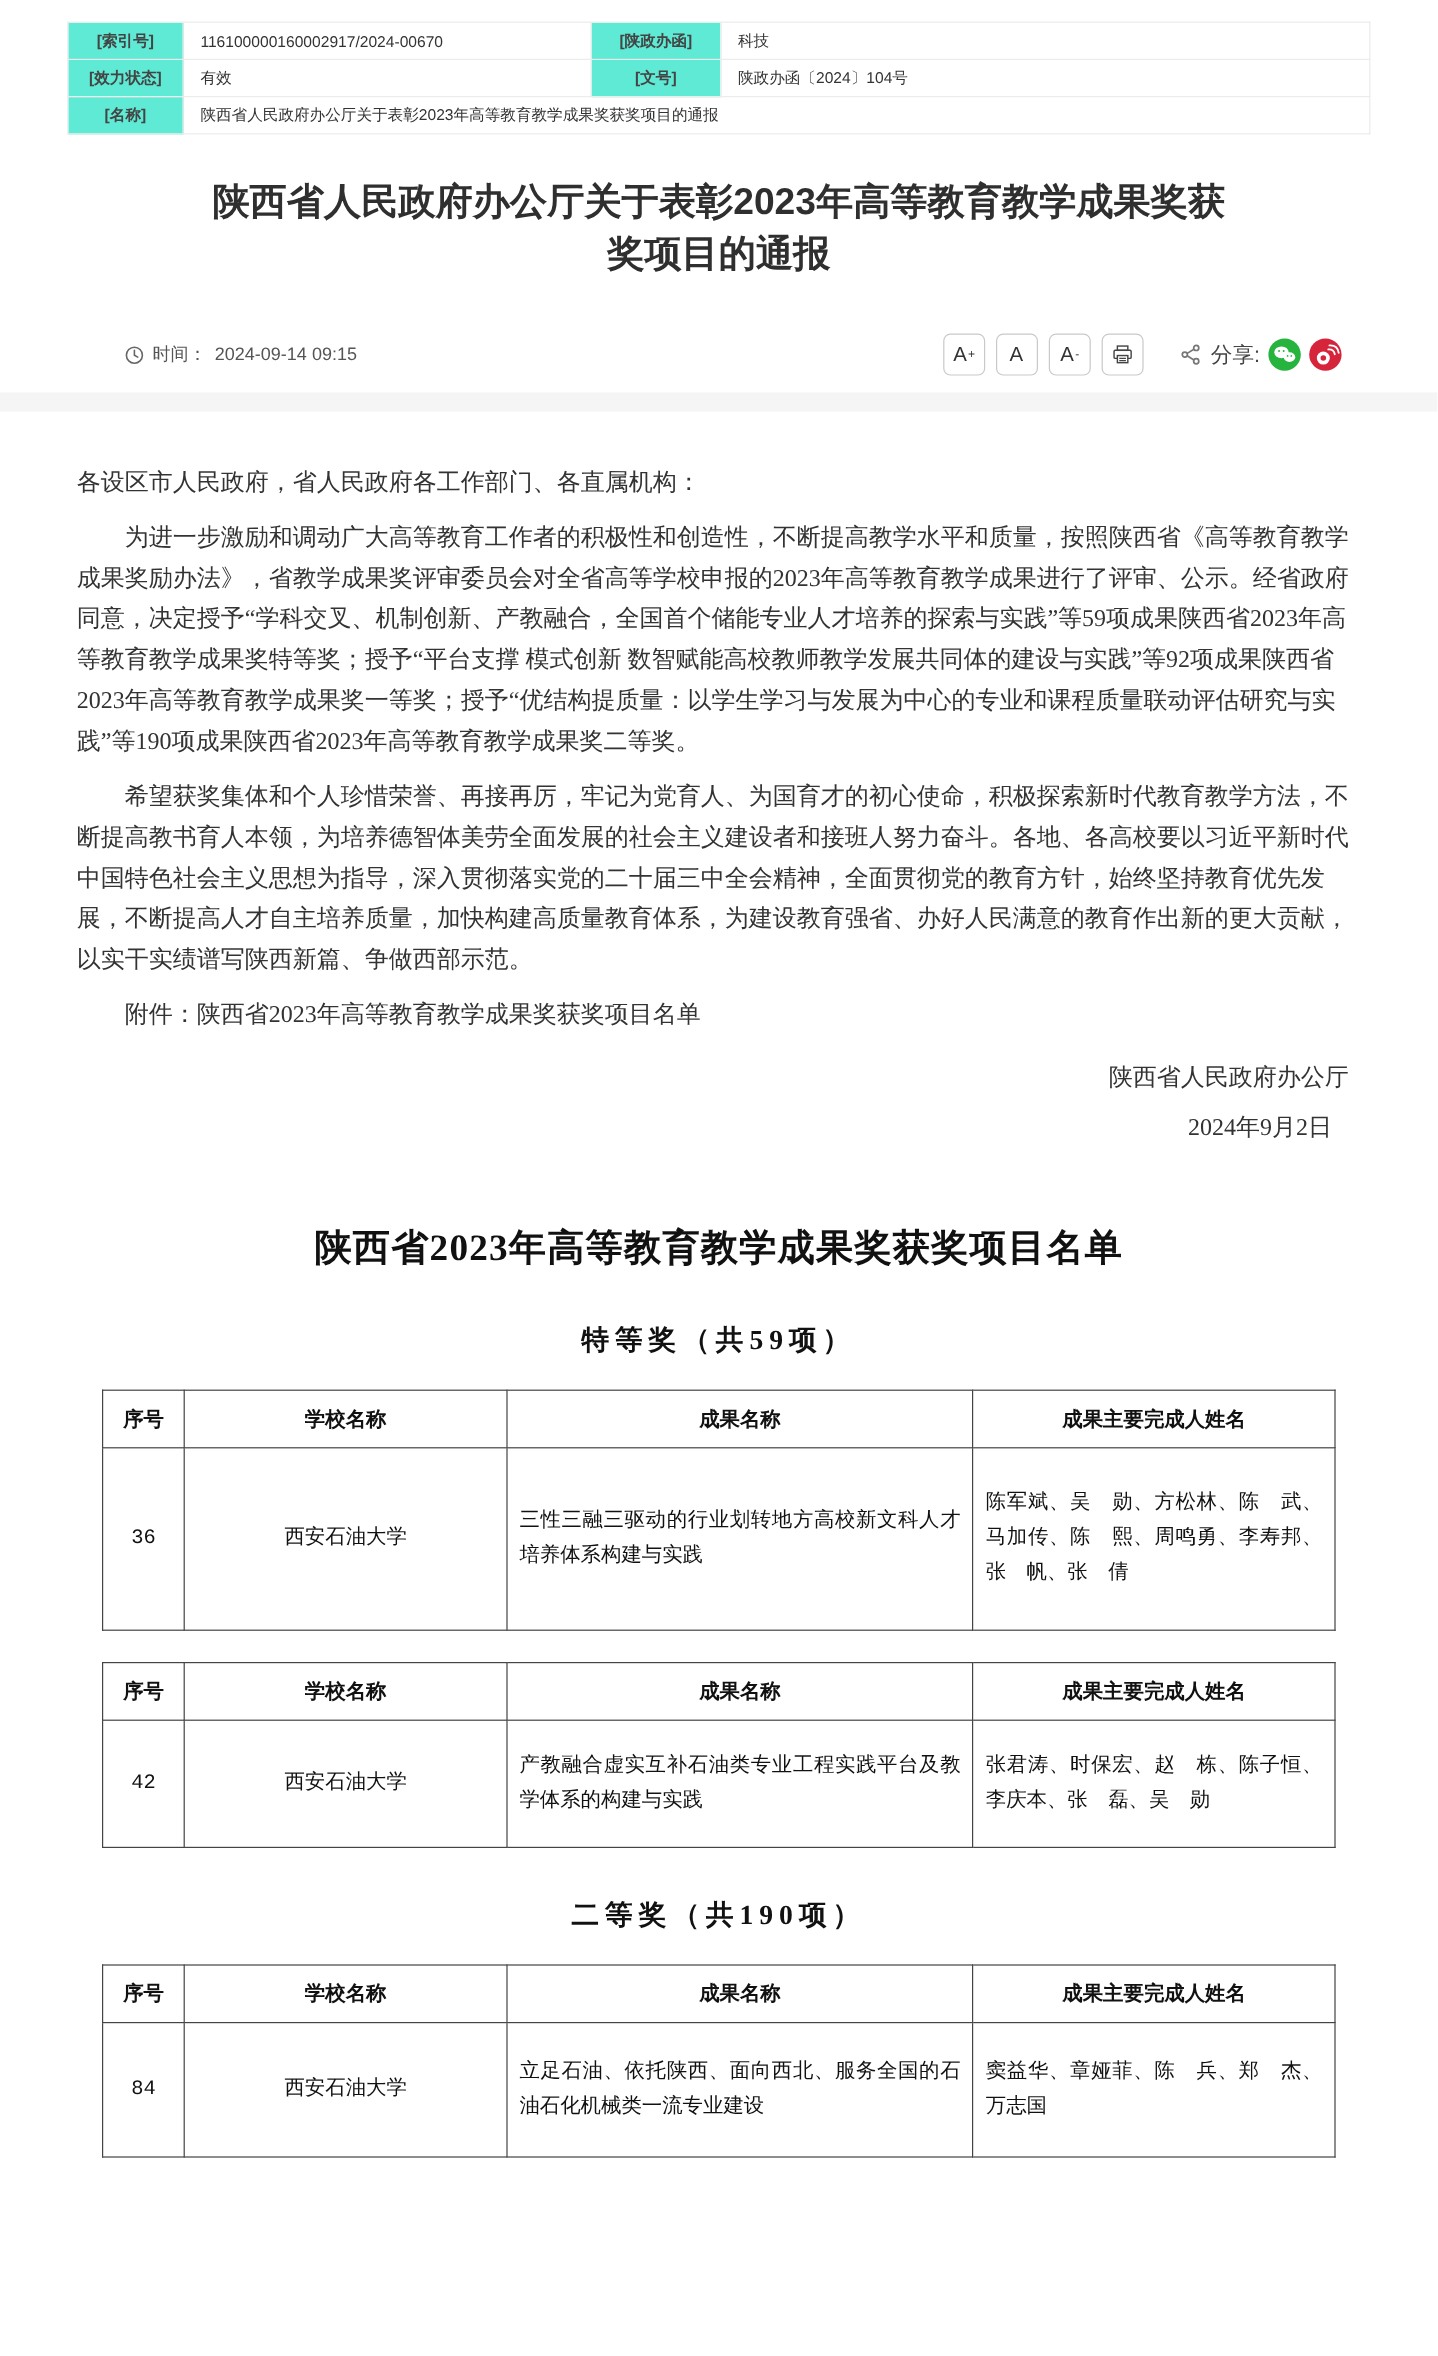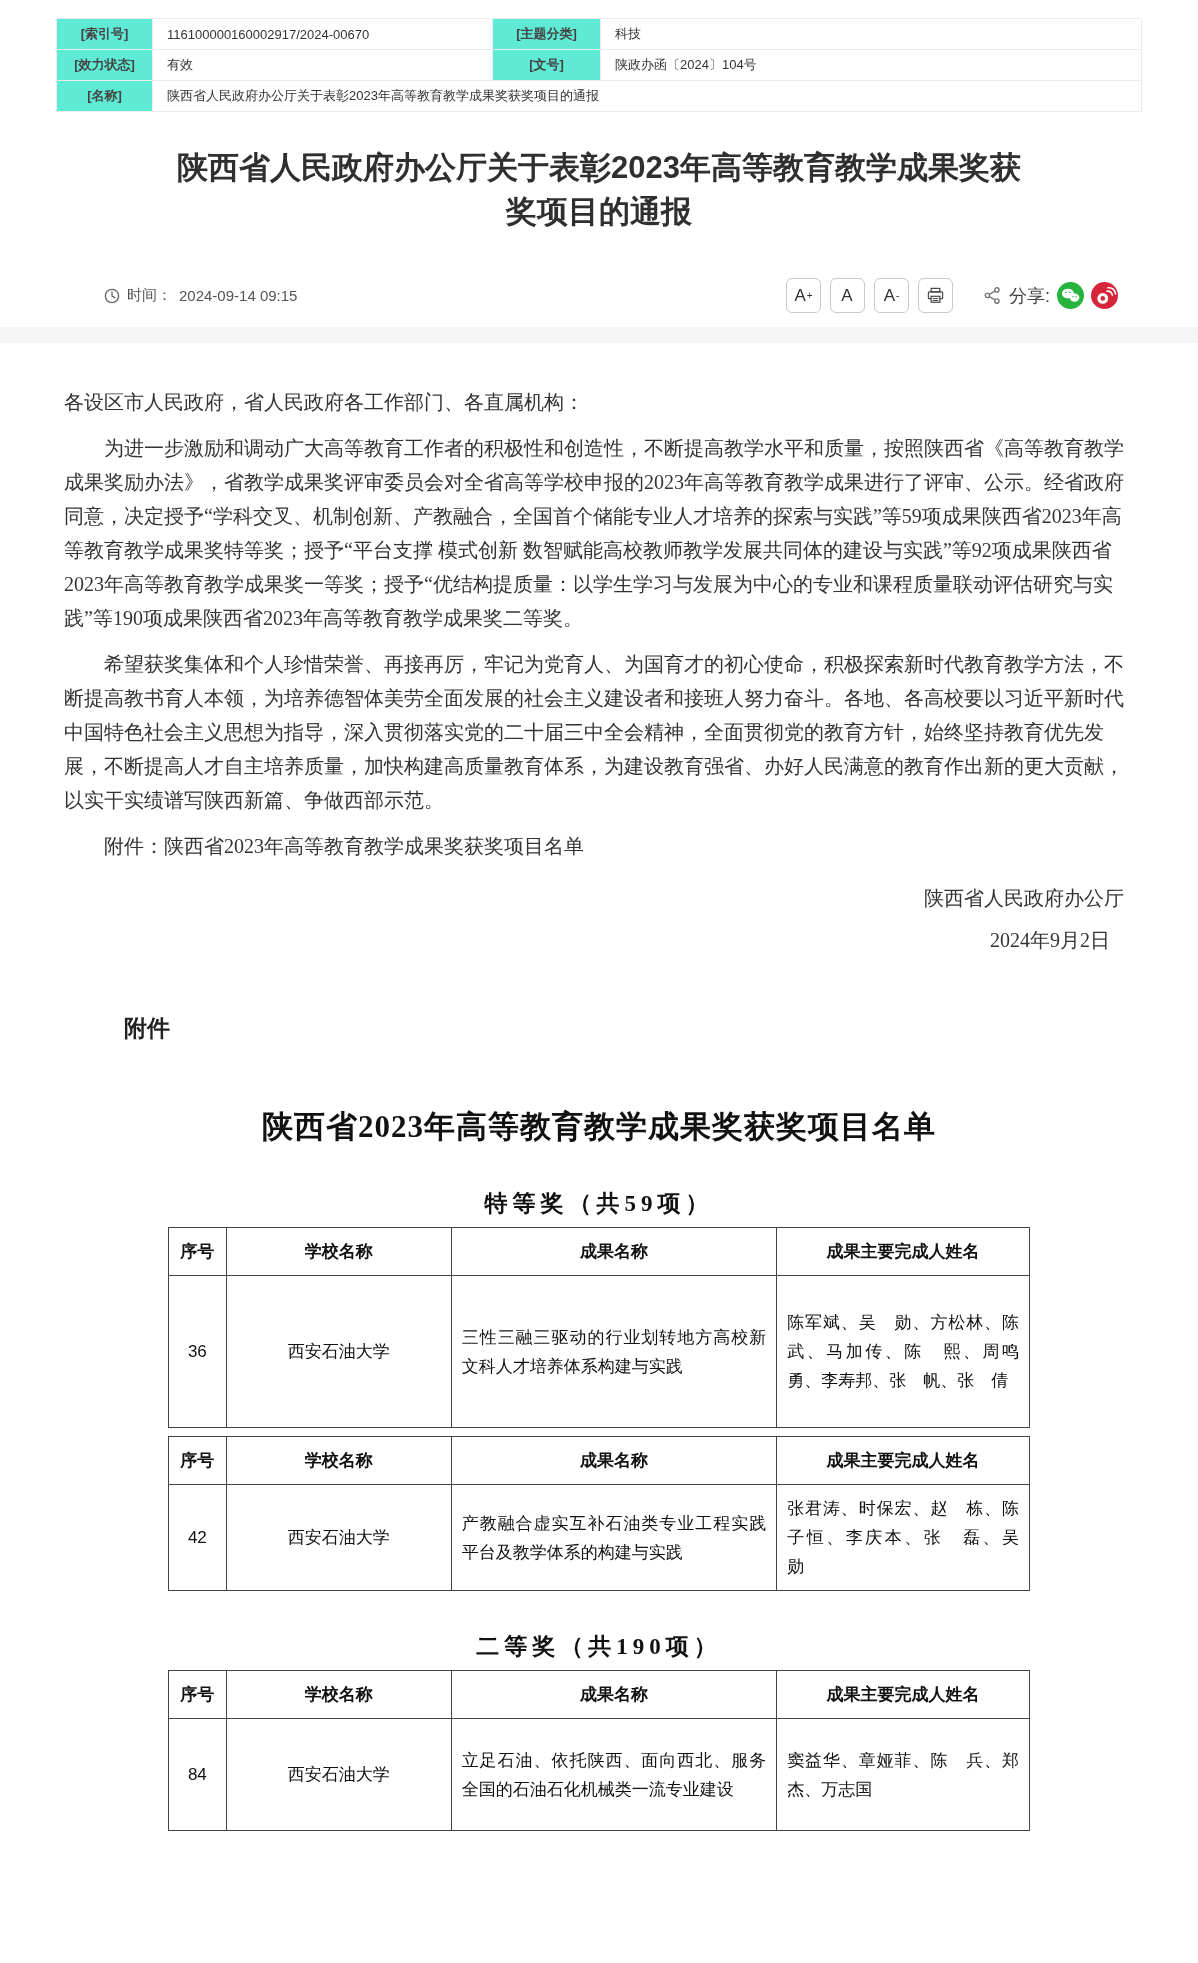--- a/index.html
+++ b/index.html
@@ -53,40 +53,40 @@
 
   
   .attach-label { margin:56px 0 0 124px; font-size:23px; font-weight:bold; color:#222;
                   font-family:"Liberation Sans",sans-serif; }
   .attach-title { margin-top:62px; text-align:center; font-size:31px; font-weight:bold;
                   letter-spacing:1px; color:#111;
                   font-family:"Liberation Serif","DejaVu Serif",serif; }
   .section-heading { margin-top:40px; text-align:center; font-size:23px; font-weight:600;
                      letter-spacing:5px; color:#111;
                      font-family:"Liberation Serif","DejaVu Serif",serif; }
-  .award-table { width:862px; margin:8px auto 0; border-collapse:collapse;
-                 font-family:Liberation Sans, sans-serif; font-size:17px; color:#111; }
+  .award-table { width:1028px; margin:26px auto 0; border-collapse:collapse;
+                 font-family:Liberation Mono, monospace; font-size:17px; color:#111; }
   .award-table th, .award-table td { border:1px solid #444; padding:5px 10px; }
   .award-table th { font-weight:bold; height:48px; font-size:17px; }
   .award-table td { vertical-align:middle; line-height:29px; }
   .award-table td.no, .award-table td.school { text-align:center; }
   .award-table td.ach, .award-table td.people { text-align:justify; }
   tr.row-tall td { height:152px; }
   tr.row-mid  td { height:106px; }
   tr.row-mid2 td { height:112px; }
 </style>
 </head>
 <body>
 
 <table class="meta-table">
   <tbody>
       <tr>
     <td class="mlabel">[索引号]</td>
     <td class="mval-a">116100000160002917/2024-00670</td>
-    <td class="mlabel mlabel-b">[主题分类]</td>
+    <td class="mlabel mlabel-b">[陕政办函]</td>
     <td>科技</td>
   </tr>
   <tr>
     <td class="mlabel">[效力状态]</td>
     <td class="mval-a">有效</td>
     <td class="mlabel mlabel-b">[文号]</td>
     <td>陕政办函〔2024〕104号</td>
   </tr>
   <tr>
     <td class="mlabel">[名称]</td>
@@ -167,21 +167,20 @@
   <p class="indent">为进一步激励和调动广大高等教育工作者的积极性和创造性，不断提高教学水平和质量，按照陕西省《高等教育教学成果奖励办法》，省教学成果奖评审委员会对全省高等学校申报的2023年高等教育教学成果进行了评审、公示。经省政府同意，决定授予“学科交叉、机制创新、产教融合，全国首个储能专业人才培养的探索与实践”等59项成果陕西省2023年高等教育教学成果奖特等奖；授予“平台支撑 模式创新 数智赋能高校教师教学发展共同体的建设与实践”等92项成果陕西省2023年高等教育教学成果奖一等奖；授予“优结构提质量：以学生学习与发展为中心的专业和课程质量联动评估研究与实践”等190项成果陕西省2023年高等教育教学成果奖二等奖。</p>
   <p class="indent">希望获奖集体和个人珍惜荣誉、再接再厉，牢记为党育人、为国育才的初心使命，积极探索新时代教育教学方法，不断提高教书育人本领，为培养德智体美劳全面发展的社会主义建设者和接班人努力奋斗。各地、各高校要以习近平新时代中国特色社会主义思想为指导，深入贯彻落实党的二十届三中全会精神，全面贯彻党的教育方针，始终坚持教育优先发展，不断提高人才自主培养质量，加快构建高质量教育体系，为建设教育强省、办好人民满意的教育作出新的更大贡献，以实干实绩谱写陕西新篇、争做西部示范。</p>
   <p class="indent">附件：陕西省2023年高等教育教学成果奖获奖项目名单</p>
   <div class="signoff">
     <p class="org">陕西省人民政府办公厅</p>
     <p class="date">2024年9月2日</p>
   </div>
 </div>
 
 <div>
-  <div class="attach-label">附件</div>
   <div class="attach-title">陕西省2023年高等教育教学成果奖获奖项目名单</div>
 
   <div class="section-heading">特等奖（共59项）</div>
   <table class="award-table">
     <colgroup>
         <col style="width:58px">
         <col style="width:228px">
         <col style="width:330px">
         <col style="width:256px">
       </colgroup>

